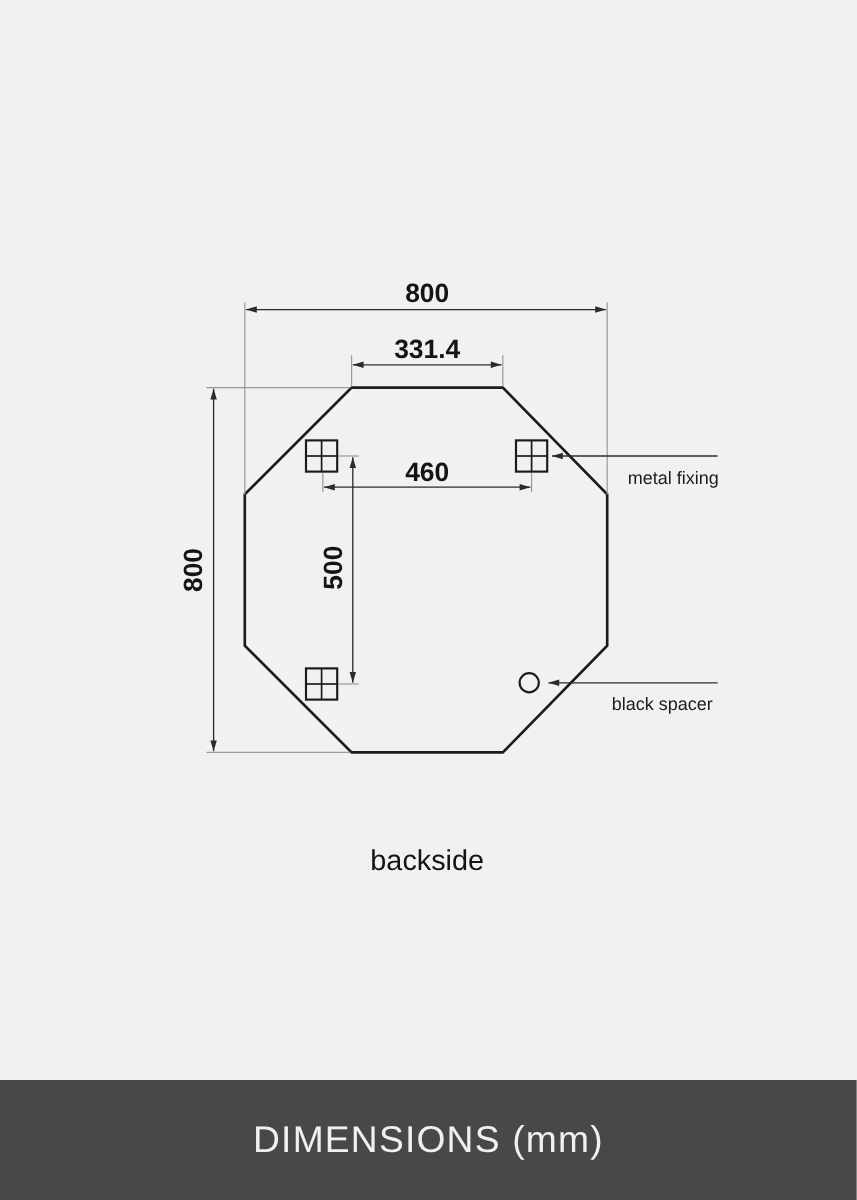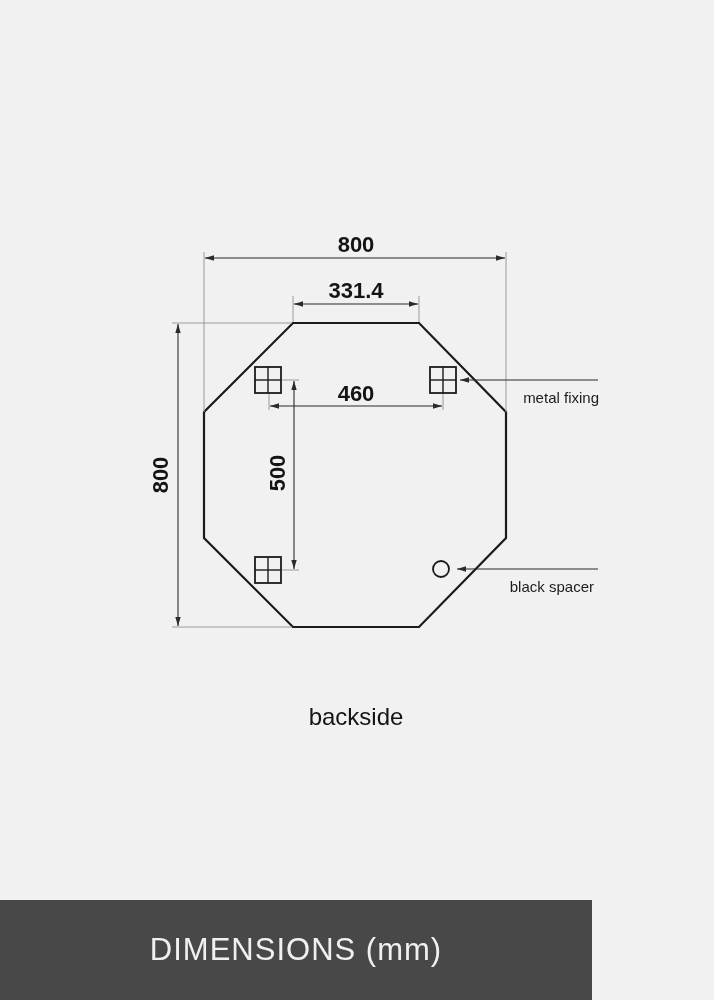--- a/index.html
+++ b/index.html
@@ -27,21 +27,21 @@
   .arrow{fill:var(--dim-line);stroke:none;}
   .fixing{stroke:var(--line);stroke-width:1.8;fill:none;}
   .fixing-cross{stroke:var(--line);stroke-width:1.4;fill:none;}
   .spacer{stroke:var(--line);stroke-width:1.8;fill:none;}
 
   .dim-text{fill:#141414;font-family:"Liberation Sans",sans-serif;font-size:22px;font-weight:700;}
   .label-text{fill:#1c1c1c;font-family:"Liberation Sans",sans-serif;font-size:15px;font-weight:400;}
   .view-text{fill:#141414;font-family:"Liberation Sans",sans-serif;font-size:24px;font-weight:400;}
 
   .footer{
-    position:absolute;left:0;bottom:0;width:592px;height:100px;
+    position:absolute;left:0;bottom:0;width:714px;height:100px;
     background:var(--footer-bg);
     display:flex;align-items:center;justify-content:center;
   }
   .footer span{
     color:var(--footer-text);
     font-size:31px;
     font-weight:400;
     letter-spacing:1px;
   }
 </style>

